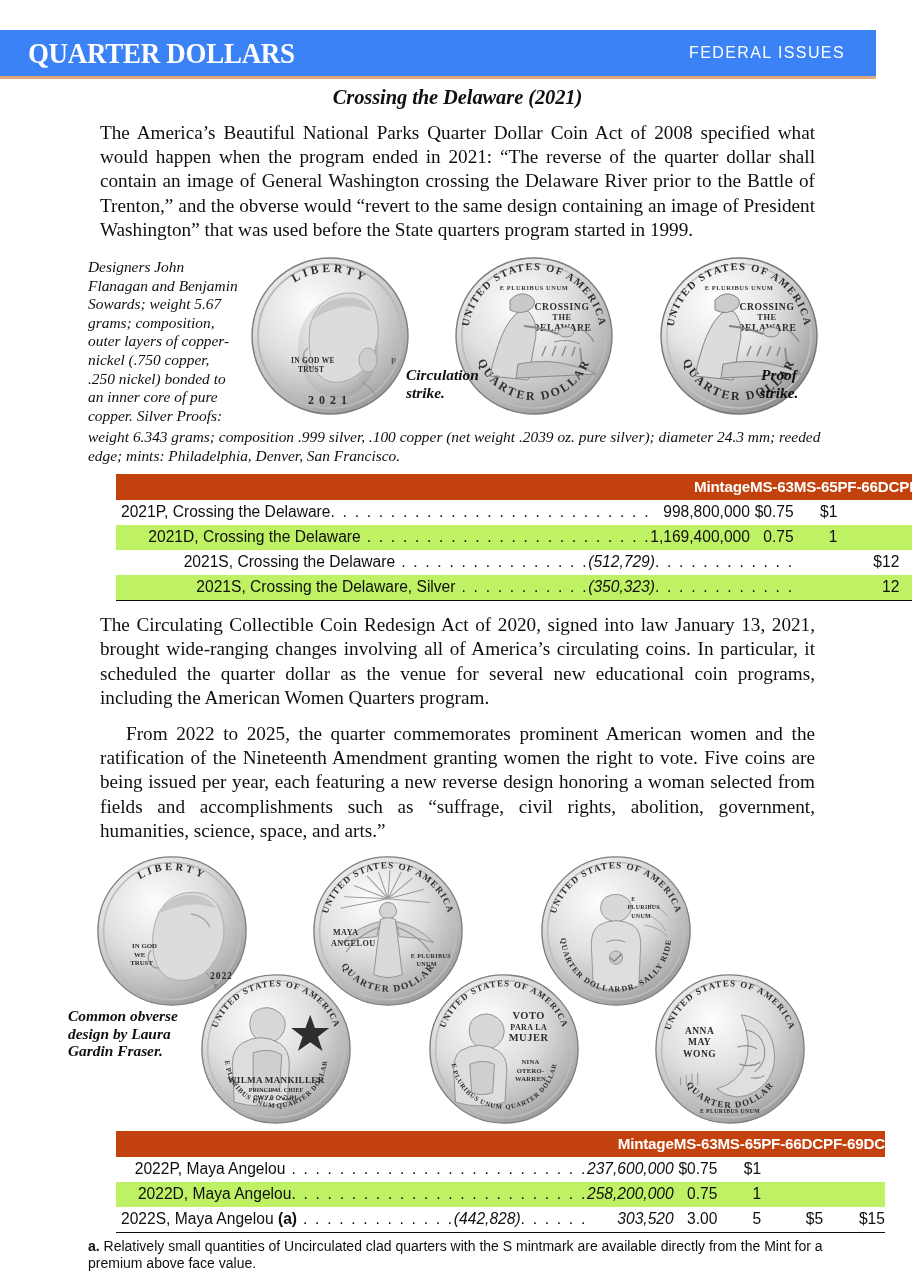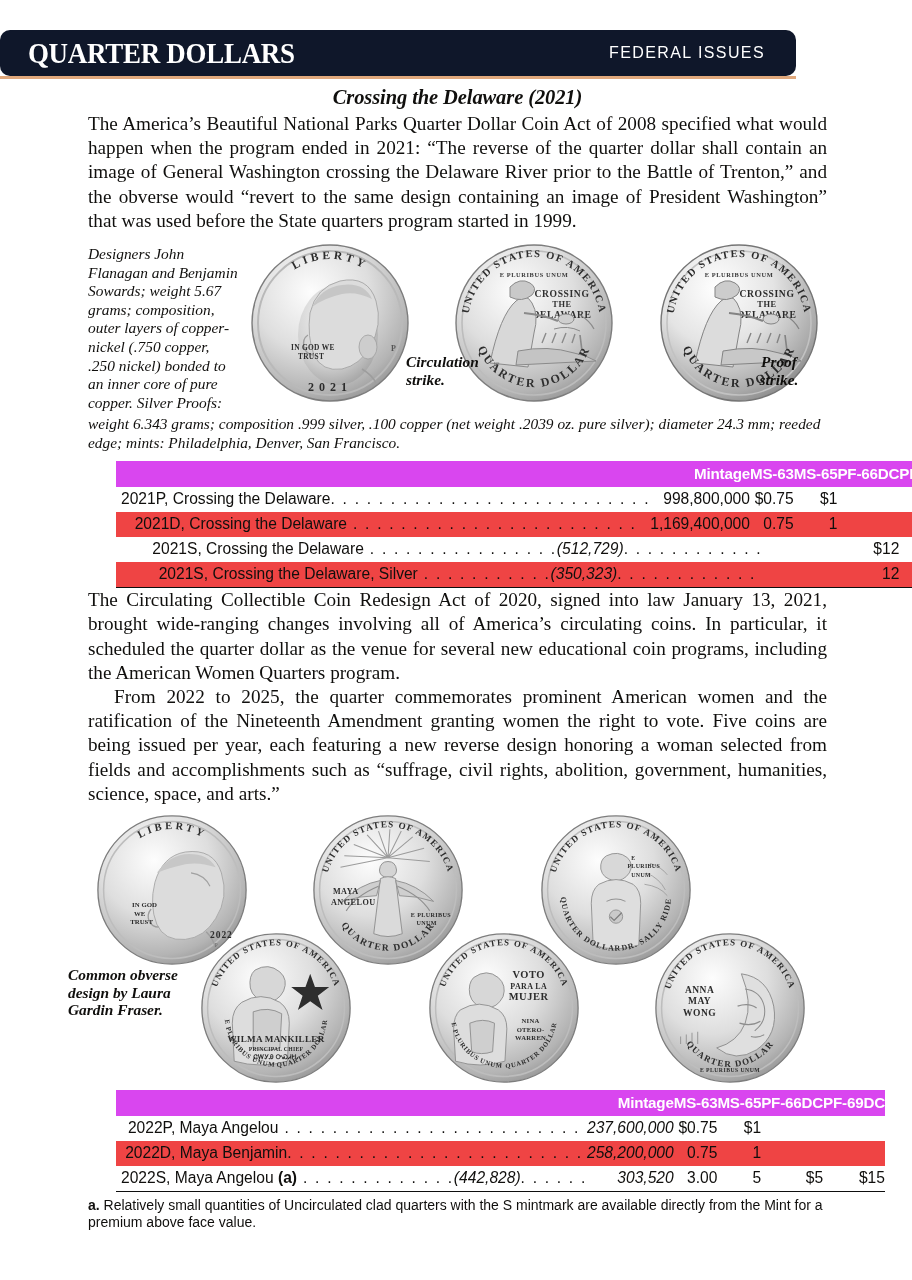--- a/index.html
+++ b/index.html
@@ -9,23 +9,23 @@
     background: #ffffff;
     font-family: "Liberation Serif", "DejaVu Serif", serif;
     color: #100f0d;
     position: relative;
     overflow: hidden;
   }
 
   
   .header-band {
     position: absolute; left: 0; top: 30px;
-    width: 796px; height: 46px;
-    background: #0f172a;
-    display: flex; align-items: center; justify-content: space-between; border-radius: 10px;
+    width: 876px; height: 46px;
+    background: #3b82f6;
+    display: flex; align-items: center; justify-content: space-between;
   }
   .header-band::after {
     content:""; position:absolute; left:0; right:0; bottom:-3px; height:3px;
     background:#e0a87c;
   }
   .head-title {
     font-family: "Liberation Serif", serif;
     font-weight: 700; font-size: 29px; color:#ffffff;
     letter-spacing: -0.3px; padding-left: 30px;
     transform: scaleX(0.93); transform-origin: left center;
@@ -38,21 +38,21 @@
   }
 
   
   .content { position:absolute; left:88px; top:86px; width:739px; }
 
   .section-head {
     text-align:center; font-weight:700; font-style:italic;
     font-size: 20.5px; letter-spacing: -0.1px; margin: 0 0 3px 0;
   }
   p.body {
-    margin: 0; font-size: 19.2px; line-height: 24.2px;
+    margin: 12px; font-size: 19.2px; line-height: 24.2px;
     text-align: justify; text-justify: inter-word; hyphens: none;
   }
   p.body.indent { text-indent: 26px; }
 
   
   .spec-row { position: relative; margin-top: 8px; height: 172px; }
   .spec-text {
     position:absolute; left:0; top:4px; width:152px;
     font-style: italic; font-size: 15.4px; line-height: 18.6px;
     text-align: left;
@@ -69,34 +69,34 @@
     font-size:15.4px; line-height:17.5px;
   }
 
   
   table.prices {
     width: 685px; border-collapse: collapse;
     font-family: "Liberation Sans", sans-serif;
     margin: 0;
   }
   table.prices th {
-    background:#d946ef; color:#ffffff;
+    background:#c2410c; color:#ffffff;
     font-size: 15.2px; font-weight: 700; letter-spacing:-0.2px;
     padding: 4px 0 5px 0; text-align: right; white-space: nowrap;
   }
   table.prices th.lbl { text-align:left; }
   table.prices td {
     font-size: 15.6px; padding: 3px 0 4px 0;
     text-align: right; white-space: nowrap; color:#100f0d;
   }
   table.prices td.lbl {
-    text-align: center; padding-left: 5px;
+    text-align: right; padding-left: 5px;
     overflow:hidden;
   }
-  table.prices tr.alt td { background:#ef4444; }
+  table.prices tr.alt td { background:#bef264; }
   table.prices tr.last td { border-bottom: 1.6px solid #0e0e0e; }
   .ital { font-style: italic; }
   .dots { letter-spacing: 1.7px; font-style: normal; }
 
   
   col.c-lbl { width: 402px; }
   col.c-mint{ width: 78px; }
   col.c-63  { width: 63px; }
   col.c-65  { width: 58px; }
   col.c-66  { width: 45px; }
@@ -502,21 +502,21 @@
     <tbody>
       <tr>
         <td class="lbl"><span>2022P, Maya Angelou</span><span class="dots"> . . . . . . . . . . . . . . . . . . . . . . . . .</span></td>
         <td class="ital">237,600,000</td>
         <td>$0.75</td>
         <td>$1</td>
         <td></td>
         <td></td>
       </tr>
       <tr class="alt">
-        <td class="lbl"><span>2022D, Maya Benjamin</span><span class="dots">. . . . . . . . . . . . . . . . . . . . . . . . .</span></td>
+        <td class="lbl"><span>2022D, Maya Angelou</span><span class="dots">. . . . . . . . . . . . . . . . . . . . . . . . .</span></td>
         <td class="ital">258,200,000</td>
         <td>0.75</td>
         <td>1</td>
         <td></td>
         <td></td>
       </tr>
       <tr class="last">
         <td class="lbl"><span>2022S, Maya Angelou</span> <b>(a)</b><span class="dots"> . . . . . . . . . . . . .</span><span class="ital">(442,828)</span><span class="dots">. . . . . .</span></td>
         <td class="ital">303,520</td>
         <td>3.00</td>

